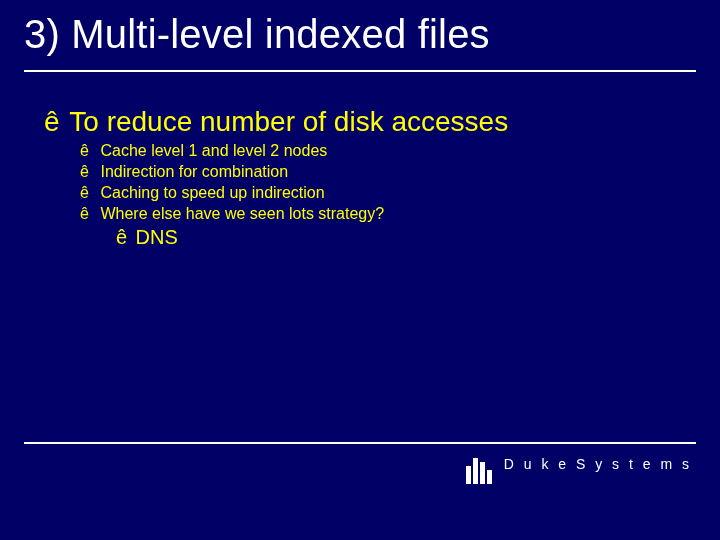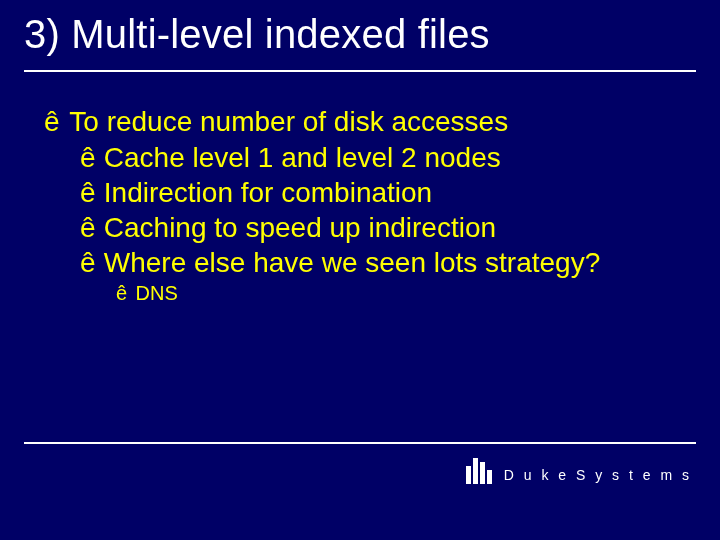--- a/index.html
+++ b/index.html
@@ -41,21 +41,21 @@
     top: 100px;
     right: 30px;
     margin-left: 20px;
   }
   .l1 {
     font-size: 28px;
     margin-top: 6px;
     margin-bottom: 4px;
   }
   .l2 {
-    font-size: 28px;
+    font-size: 16px;
     margin-left: 36px;
     margin-top: 3px;
     margin-bottom: 3px;
   }
   .l3 {
     font-size: 20px;
     margin-left: 72px;
     margin-top: 2px;
     margin-bottom: 2px;
   }
@@ -77,21 +77,20 @@
     right: 24px;
     bottom: 56px;
     height: 2px;
     background: #ffffff;
   }
   .footer {
     position: absolute;
     right: 28px;
     bottom: 16px;
     display: flex;
-    align-items: flex-end;
     gap: 12px;
   }
   .footer-logo {
     display: flex;
     align-items: flex-end;
     gap: 2px;
     height: 28px;
   }
   .bar {
     width: 5px;

